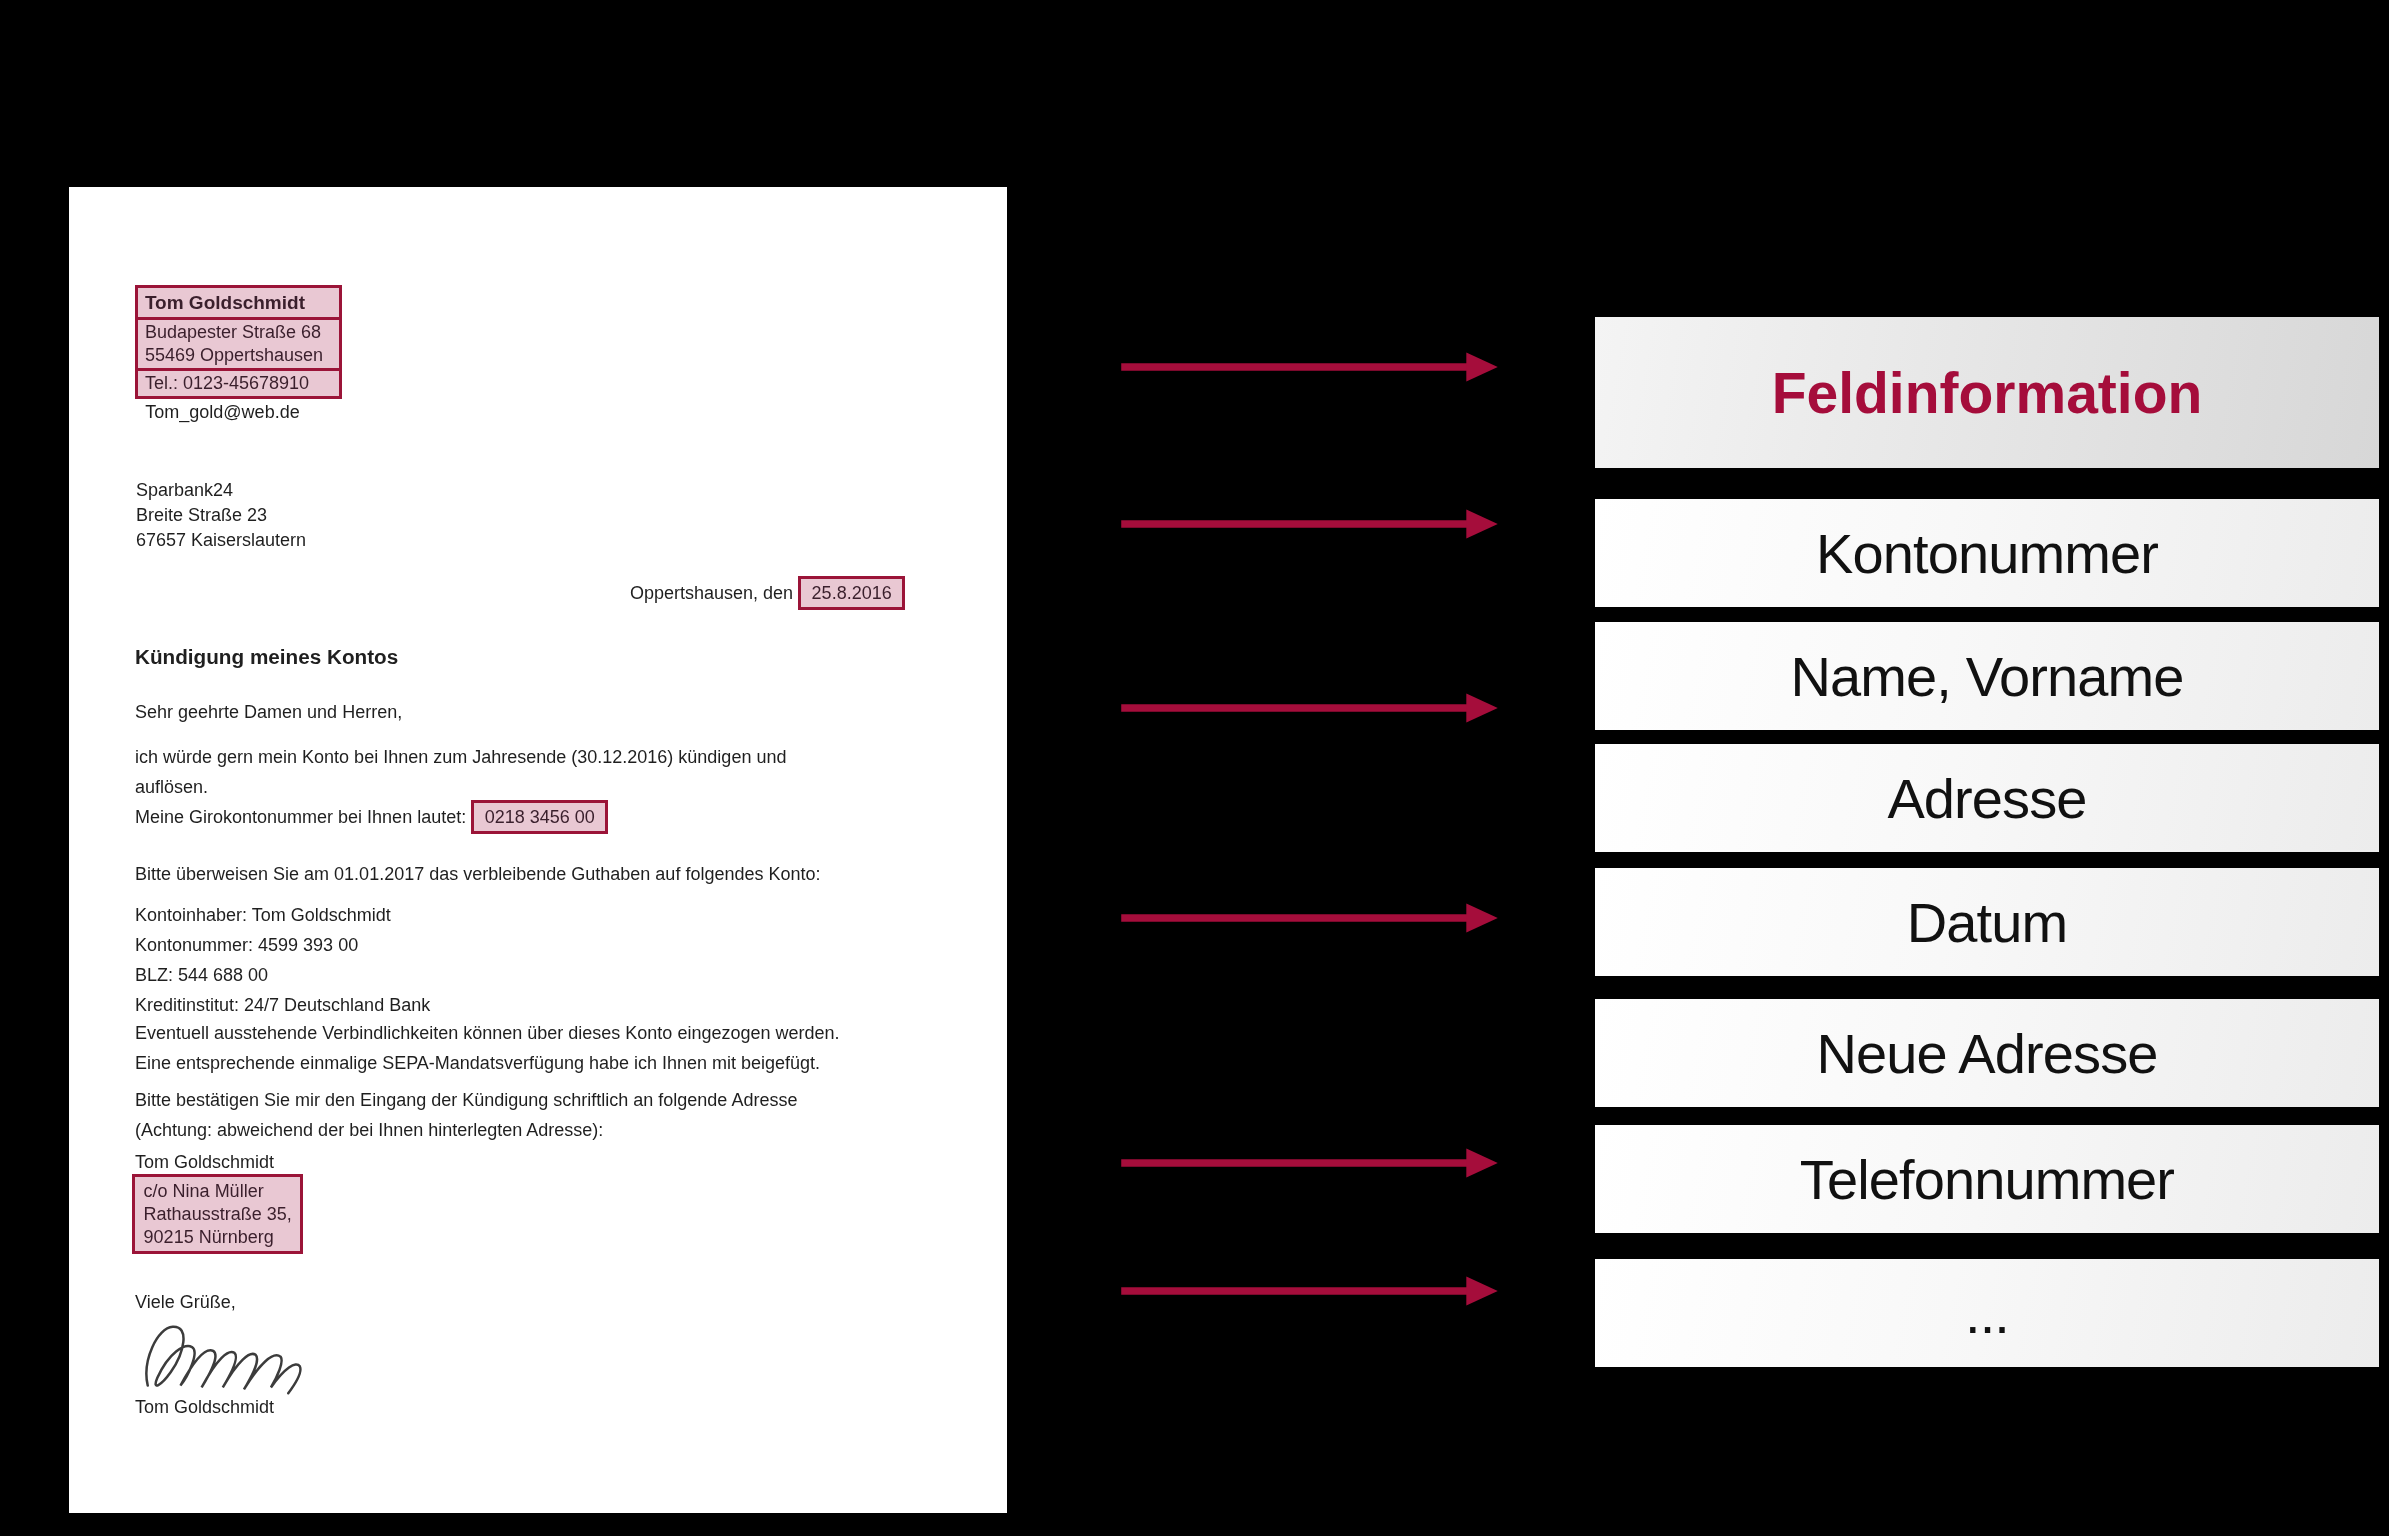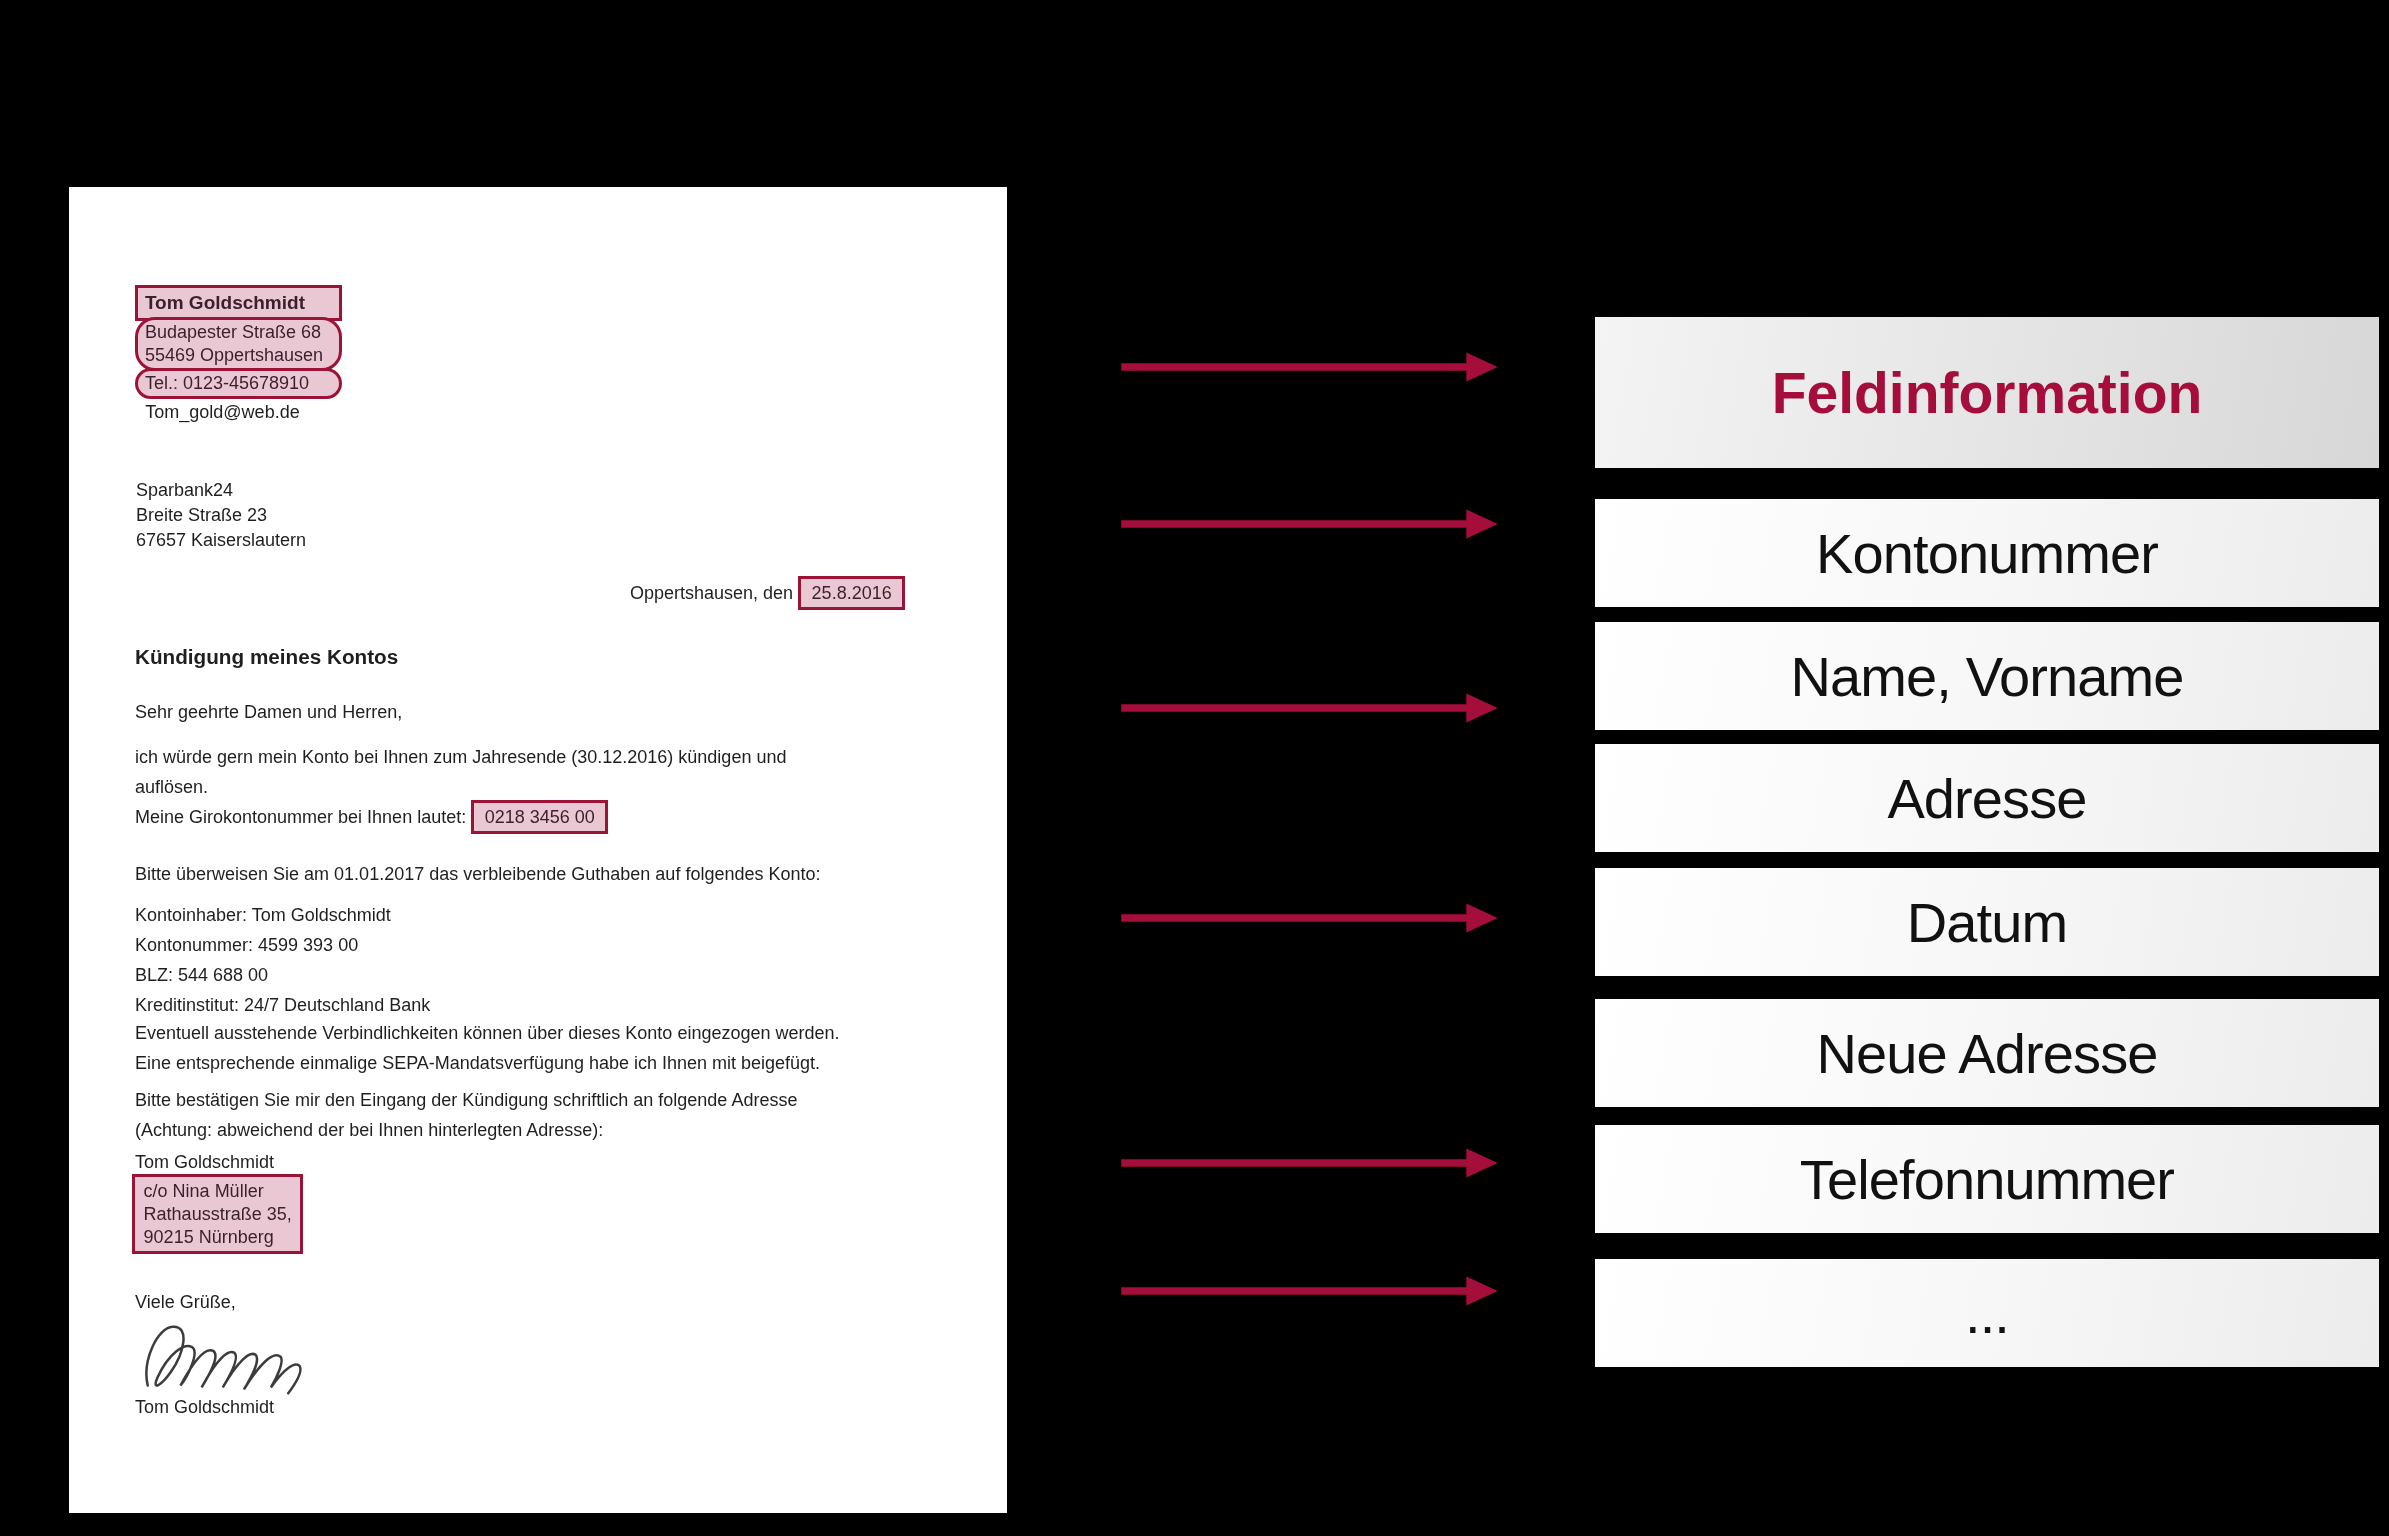--- a/index.html
+++ b/index.html
@@ -9,21 +9,21 @@
   
   .page{position:absolute;left:69px;top:187px;width:938px;height:1326px;
         background:#fff;color:#1f1f1f;font-size:18px;line-height:30px;}
   .abs{position:absolute;}
   .bold{font-weight:bold;}
 
   .hl{background:#e9c8d3;border:3.4px solid #9b1438;color:#3a1f2c;}
   .hl-stack{display:inline-block;}
   .hl-stack .hl{display:block;box-sizing:border-box;width:207px;
                 padding:0.9px 6.9px;line-height:23px;}
-  .hl-stack .hl + .hl{margin-top:-3.4px;border-radius:20px;}
+  .hl-stack .hl + .hl{margin-top:-3.4px;}
 
   .addr-line{line-height:25px;}
   .sender-email{padding:2.6px 10.3px;line-height:23px;}
 
   .subject{font-size:20.7px;font-weight:bold;}
 
   .inline-row{display:flex;align-items:center;gap:5.2px;}
   .inline-row .hl{padding:2.6px 10.3px;line-height:23px;}
 
   .sig-name{line-height:23px;}

